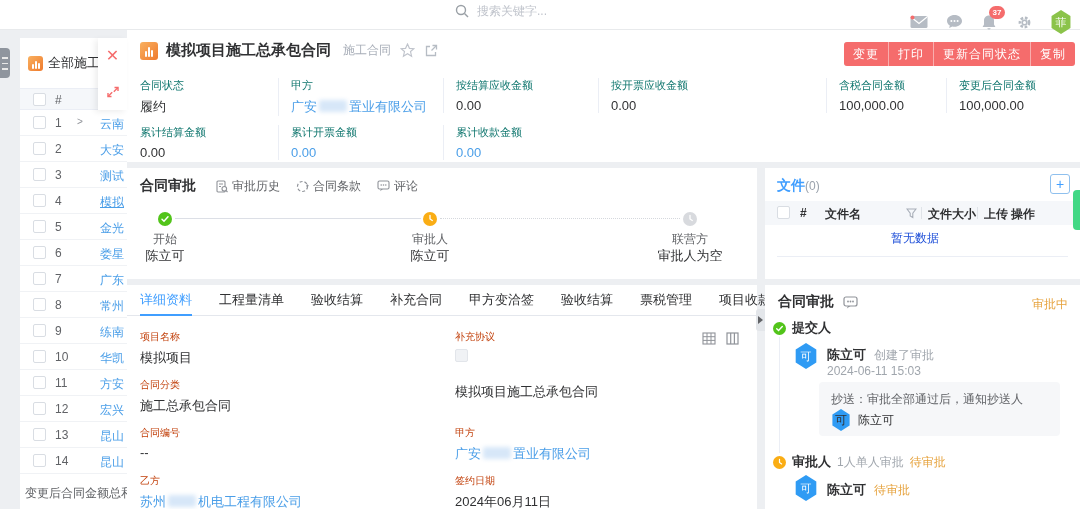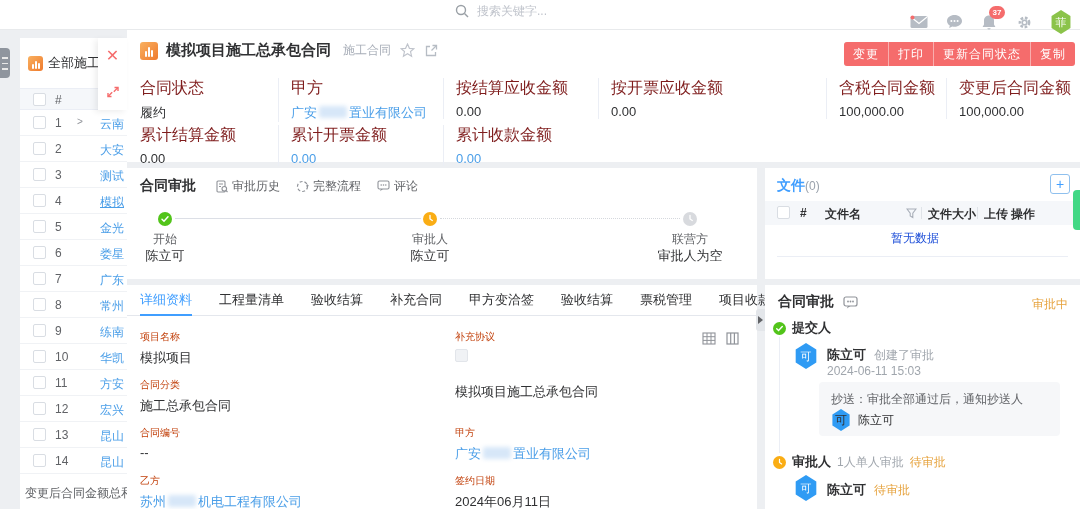--- a/index.html
+++ b/index.html
@@ -61,21 +61,21 @@
   .page-title { font-size:15px; font-weight:bold; color:#303133; }
   .type-tag { font-size:12px; color:#a8aeb8; margin-left:4px; }
   .icon-btn { width:16px; height:16px; display:flex; align-items:center; justify-content:center; cursor:pointer; }
   .close-btn { position:absolute; right:194px; top:12px; width:42px; height:24px; border:1px solid #dcdfe6; border-radius:3px; background:#fff; font-size:12px; color:#606266; text-align:center; line-height:22px; letter-spacing:2px; cursor:pointer; }
   .action-group { position:absolute; right:5px; top:12px; height:24px; background:#f56c6c; border-radius:3px; display:flex; align-items:stretch; }
   .action-seg { padding:0 9px; color:#fff; font-size:12px; line-height:24px; letter-spacing:1px; cursor:pointer; }
   .action-seg + .action-seg { border-left:1px solid rgba(255,255,255,.45); }
 
   .sum-col { position:absolute; width:150px; }
   .sum-col.bl { border-left:1px solid #ebeef5; padding-left:12px; }
-  .sum-label { font-size:16px; color:#7f1d1d; white-space:nowrap; }
+  .sum-label { font-size:11px; color:#0f766e; white-space:nowrap; }
   .sum-value { font-size:13px; color:#303133; margin-top:5px; white-space:nowrap; }
   .link { color:#4a9ee8; cursor:pointer; }
   .blur { display:inline-block; width:28px; height:12px; margin:0 2px; vertical-align:-1px; background:#d7e7f8; filter:blur(2px); border-radius:2px; }
 
   
   .wf-head { position:absolute; left:13px; top:9px; display:flex; align-items:center; gap:16px; }
   .wf-title { font-size:14px; font-weight:bold; color:#303133; margin-right:4px; }
   .wf-tool { display:flex; align-items:center; gap:4px; font-size:12px; color:#606266; cursor:pointer; }
   .step-line { position:absolute; top:50px; height:0; border-top:1px solid #dcdfe6; }
   .step-line.dotted { border-top:1px dotted #d5d8dd; }
@@ -365,21 +365,21 @@
           <circle cx="8.3" cy="8.8" r="2.3" fill="#fff" stroke="#909399" stroke-width="1.1"></circle>
           <line x1="10" y1="10.5" x2="11.5" y2="12" stroke="#909399" stroke-width="1.1"></line>
         </svg>
       <span>审批历史</span>
     </span>
     <span class="wf-tool">
       <svg width="13" height="13" viewBox="0 0 13 13">
           <circle cx="6.5" cy="6.5" r="5" fill="none" stroke="#909399" stroke-width="1.2" stroke-dasharray="3 2"></circle>
           <polygon points="11,4 13,6 10,6.6" fill="#909399"></polygon>
         </svg>
-      <span>完整流程</span>
+      <span>合同条款</span>
     </span>
     <span class="wf-tool">
       <svg width="13" height="12" viewBox="0 0 13 12">
           <rect x="1" y="1" width="11" height="8" rx="1.5" fill="none" stroke="#909399" stroke-width="1.1"></rect>
           <path d="M4 9l-1 2.2L6 9z" fill="#909399"></path>
           <circle cx="4.2" cy="5" r=".8" fill="#909399"></circle>
           <circle cx="6.5" cy="5" r=".8" fill="#909399"></circle>
           <circle cx="8.8" cy="5" r=".8" fill="#909399"></circle>
         </svg>
       <span>评论</span>

